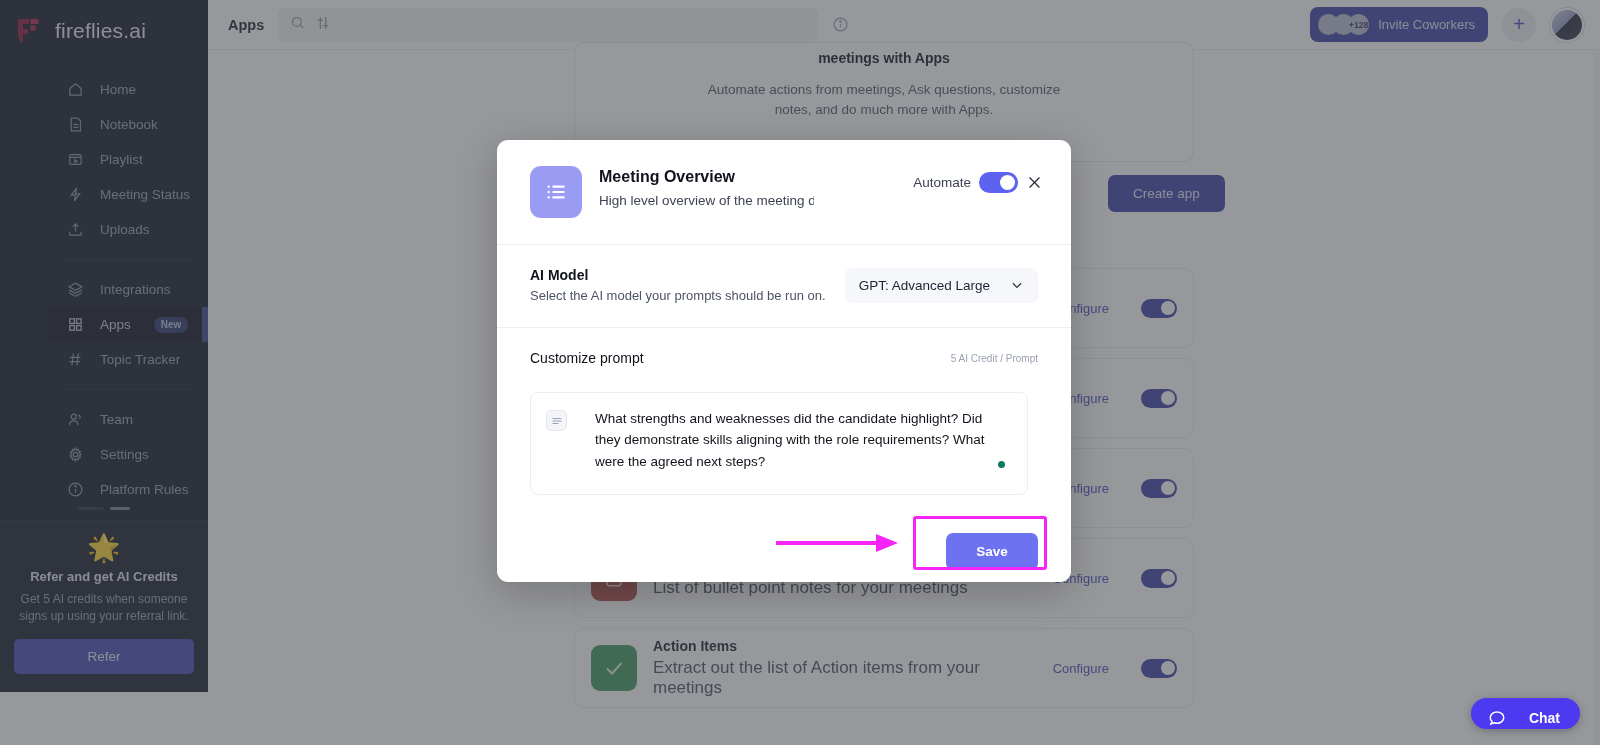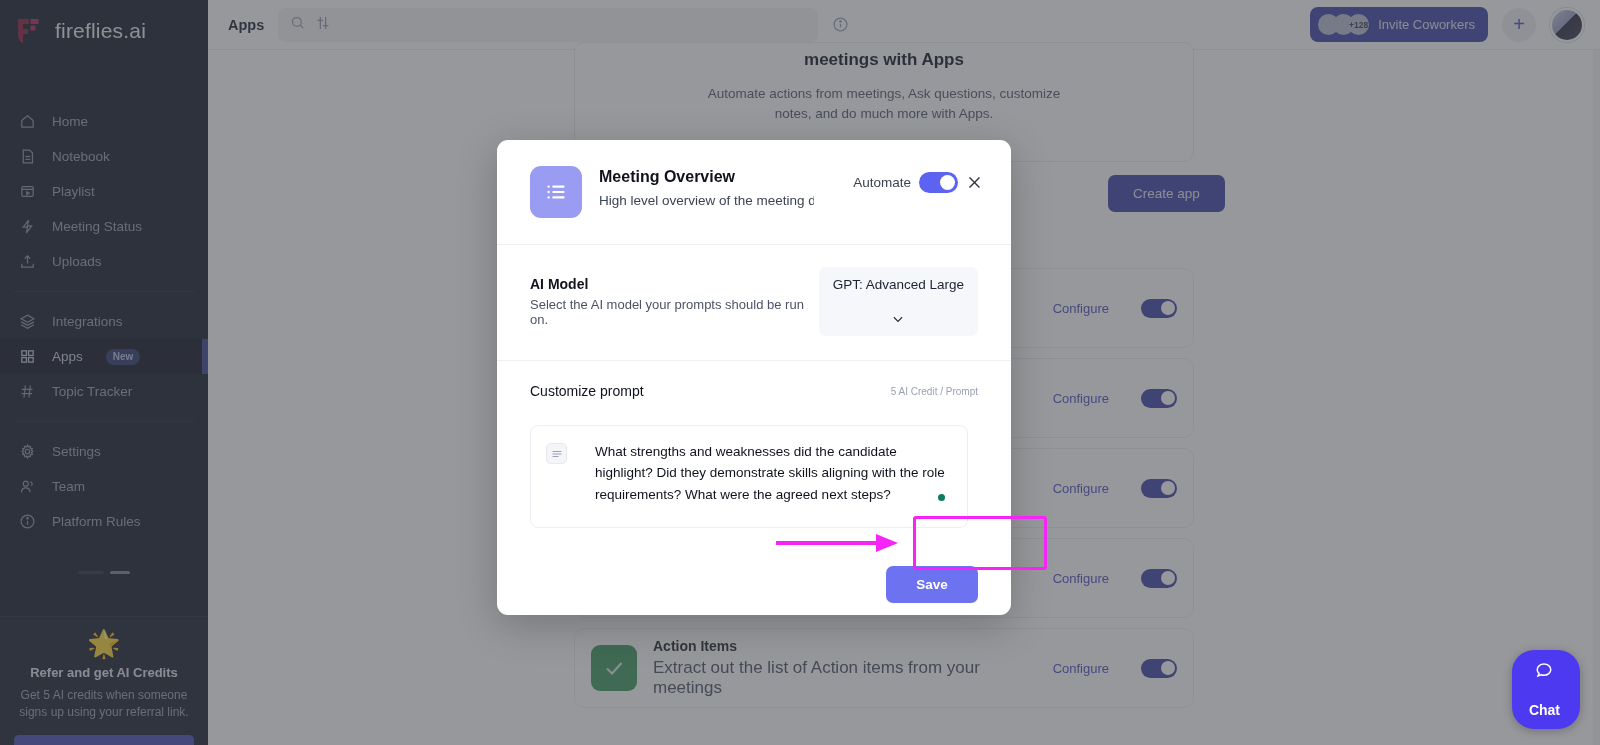--- a/index.html
+++ b/index.html
@@ -11,27 +11,26 @@
   }
   .app { position: relative; width: 1600px; height: 745px; overflow: hidden; }
 
   
   .sidebar {
     position: absolute; left: 0; top: 0;
     width: 208px; height: 682px;
     background: #171e2e;
     display: flex; flex-direction: column;
     z-index: 5;
-    gap: 32px;
   }
   .brand { display: flex; align-items: center; gap: 11px; padding: 17px 0 19px 16px; }
   .brand-logo { width: 28px; height: 28px; position: relative; flex: 0 0 auto; }
   .brand-name { color: #e9eaf0; font-size: 21px; letter-spacing: .2px; }
 
-  .nav { margin-top: 8px; }
+  .nav { margin-top: 8px; margin-left: 48px; }
   .nav-item {
     position: relative;
     display: flex; align-items: center; gap: 15px;
     height: 35px; padding-left: 18px;
     color: #9aa1b2; font-size: 13.5px;
     cursor: pointer;
   }
   .nav-item .ic { width: 19px; height: 19px; flex: 0 0 auto; display:flex; align-items:center; justify-content:center; }
   .nav-item .ic svg { display:block; }
   .nav-item.active { background: #121828; color: #c8cdd9; }
@@ -100,21 +99,21 @@
     display: flex; align-items: center; justify-content: center;
     color: #4a52c0; font-size: 20px; cursor: pointer;
   }
   .avatar-big {
     width: 34px; height: 34px; border-radius: 50%; overflow: hidden;
     background: linear-gradient(135deg,#cdd0e6 0%, #9aa0c8 45%, #2b2f40 46%, #3d4256 100%);
     border: 2px solid #fff; box-shadow: 0 0 0 1px #dcdfe8;
   }
 
   .hero { text-align: center; padding-top: 4px; }
-  .hero-title { font-size: 17px; font-weight: bold; color: #111827; }
+  .hero-title { font-size: 14px; font-weight: bold; color: #111827; }
   .hero-sub { font-size: 13.5px; color: #525a6b; line-height: 1.45; margin-top: 14px; }
 
   .panel {
     position: absolute; left: 366px; top: 42px; width: 620px; height: 120px;
     border: 1px solid #e8eaef; border-radius: 10px; background: #fff;
   }
   .create-app-btn {
     position: absolute; left: 900px; top: 175px;
     background: #3f46a8; color: #e4e6f6; border: none; border-radius: 7px;
     padding: 11px 25px; font-size: 13.5px; cursor: pointer; font-family: inherit;
@@ -143,21 +142,21 @@
 
   
   .veil {
     position: absolute; left: 0; top: 0; width: 1600px; height: 745px;
     background: rgba(66,68,72,0.55); z-index: 20;
   }
 
   
   .modal {
     position: absolute; left: 497px; top: 140px;
-    width: 514px; background: #fff; border-radius: 11px;
+    width: 574px; background: #fff; border-radius: 11px;
     z-index: 30; box-shadow: 0 10px 40px rgba(0,0,0,.22);
     overflow: hidden;
   }
   .modal-head { display: flex; align-items: flex-start; padding: 26px 28px 0 33px; gap: 17px; }
   .mh-icon {
     width: 52px; height: 52px; border-radius: 11px; background: #9a9bf2;
     display: flex; align-items: center; justify-content: center; flex: 0 0 auto;
   }
   .mh-text { flex: 1; padding-top: 2px; overflow: hidden; }
   .mh-title { font-size: 16px; font-weight: bold; color: #10131c; margin-bottom: 7px; }
@@ -177,21 +176,21 @@
   }
   .close-x { cursor: pointer; line-height: 0; }
   .modal-divider { height: 1px; background: #edeff3; margin-top: 26px; }
 
   .model-row { display: flex; align-items: center; padding: 22px 33px 24px 33px; }
   .model-left { flex: 1; }
   .model-title { font-size: 14px; font-weight: bold; color: #10131c; margin-bottom: 5px; }
   .model-sub { font-size: 13px; color: #4b5365; }
   .model-select {
     background: #f6f7fa; border-radius: 7px; padding: 10px 14px;
-    display: flex; align-items: center; gap: 20px; cursor: pointer; flex-direction: column;
+    display: flex; align-items: center; gap: 20px; cursor: pointer;
   }
   .model-select span { font-size: 13.5px; color: #1d2333; }
 
   .prompt-head { display: flex; align-items: center; padding: 0 33px 0 33px; }
   .prompt-title { flex: 1; font-size: 14px; color: #10131c; }
   .prompt-credit { font-size: 10px; color: #9aa1b2; }
 
   .prompt-box {
     margin: 26px 43px 0 33px; border: 1px solid #eceef3; border-radius: 8px;
     display: flex; gap: 28px; padding: 15px 17px 22px 15px; position: relative;
@@ -222,24 +221,23 @@
   .anno-box {
     left: 913px; top: 516px; width: 134px; height: 54px;
     border: 3px solid #f724f7; border-radius: 3px;
   }
   .anno-arrow { left: 776px; top: 530px; width: 125px; height: 26px; }
 
   
   .chat-btn {
     position: absolute; right: 20px; bottom: 16px; z-index: 45;
     background: #4d39f0; color: #fff; border-radius: 22px;
-    padding: 11px 20px 11px 17px; display: flex; align-items: center; gap: 23px;
+    padding: 11px 20px 2px 17px; display: flex; align-items: center; gap: 23px;
     font-size: 14px; font-weight: bold; cursor: pointer; border: none; font-family: inherit;
     box-shadow: 0 2px 10px rgba(0,0,0,.25);
-    flex-direction: column;
   }
   .scroll-track {
     position: absolute; right: 0; top: 50px; width: 7px; height: 695px;
     background: rgba(0,0,0,0.04); z-index: 18;
   }
 </style>
 </head>
 <body>
 
 <div class="app">
@@ -471,36 +469,36 @@
         </span>
         <span>Topic Tracker</span>
       </div>
 
 
       <div class="nav-sep"></div>
 
       <div class="nav-item">
         <span class="ic">
           <svg width="17" height="17" viewBox="0 0 24 24" fill="none" stroke="#8e95a8" stroke-width="1.7">
-            <circle cx="12" cy="12" r="3.2"></circle>
-            <path d="M12 3 L13.2 5.3 L15.8 4.7 L16.2 7.3 L18.8 7.9 L17.6 10.2 L19.5 12 L17.6 13.8 L18.8 16.1 L16.2 16.7 L15.8 19.3 L13.2 18.7 L12 21 L10.8 18.7 L8.2 19.3 L7.8 16.7 L5.2 16.1 L6.4 13.8 L4.5 12 L6.4 10.2 L5.2 7.9 L7.8 7.3 L8.2 4.7 L10.8 5.3 Z"></path>
-          </svg>
-        </span>
-        <span>Settings</span>
-      </div>
-
-      <div class="nav-item">
-        <span class="ic">
-          <svg width="17" height="17" viewBox="0 0 24 24" fill="none" stroke="#8e95a8" stroke-width="1.7">
             <circle cx="9.5" cy="8" r="3.5"></circle>
               <path d="M3.5 20 C3.5 15.5 6 14 9.5 14 C13 14 15.5 15.5 15.5 20"></path>
             <path d="M16 5.5 C18.5 6 19.5 9 17.5 11"></path>
           </svg>
         </span>
         <span>Team</span>
+      </div>
+
+      <div class="nav-item">
+        <span class="ic">
+          <svg width="17" height="17" viewBox="0 0 24 24" fill="none" stroke="#8e95a8" stroke-width="1.7">
+            <circle cx="12" cy="12" r="3.2"></circle>
+            <path d="M12 3 L13.2 5.3 L15.8 4.7 L16.2 7.3 L18.8 7.9 L17.6 10.2 L19.5 12 L17.6 13.8 L18.8 16.1 L16.2 16.7 L15.8 19.3 L13.2 18.7 L12 21 L10.8 18.7 L8.2 19.3 L7.8 16.7 L5.2 16.1 L6.4 13.8 L4.5 12 L6.4 10.2 L5.2 7.9 L7.8 7.3 L8.2 4.7 L10.8 5.3 Z"></path>
+          </svg>
+        </span>
+        <span>Settings</span>
       </div>
 
       <div class="nav-item">
         <span class="ic">
           <svg width="17" height="17" viewBox="0 0 24 24" fill="none" stroke="#8e95a8" stroke-width="1.7">
             <circle cx="12" cy="12" r="9"></circle>
               <line x1="12" y1="11" x2="12" y2="16.5"></line>
               <circle cx="12" cy="7.5" r="0.9" fill="#8e95a8"></circle>
           </svg>
         </span>

